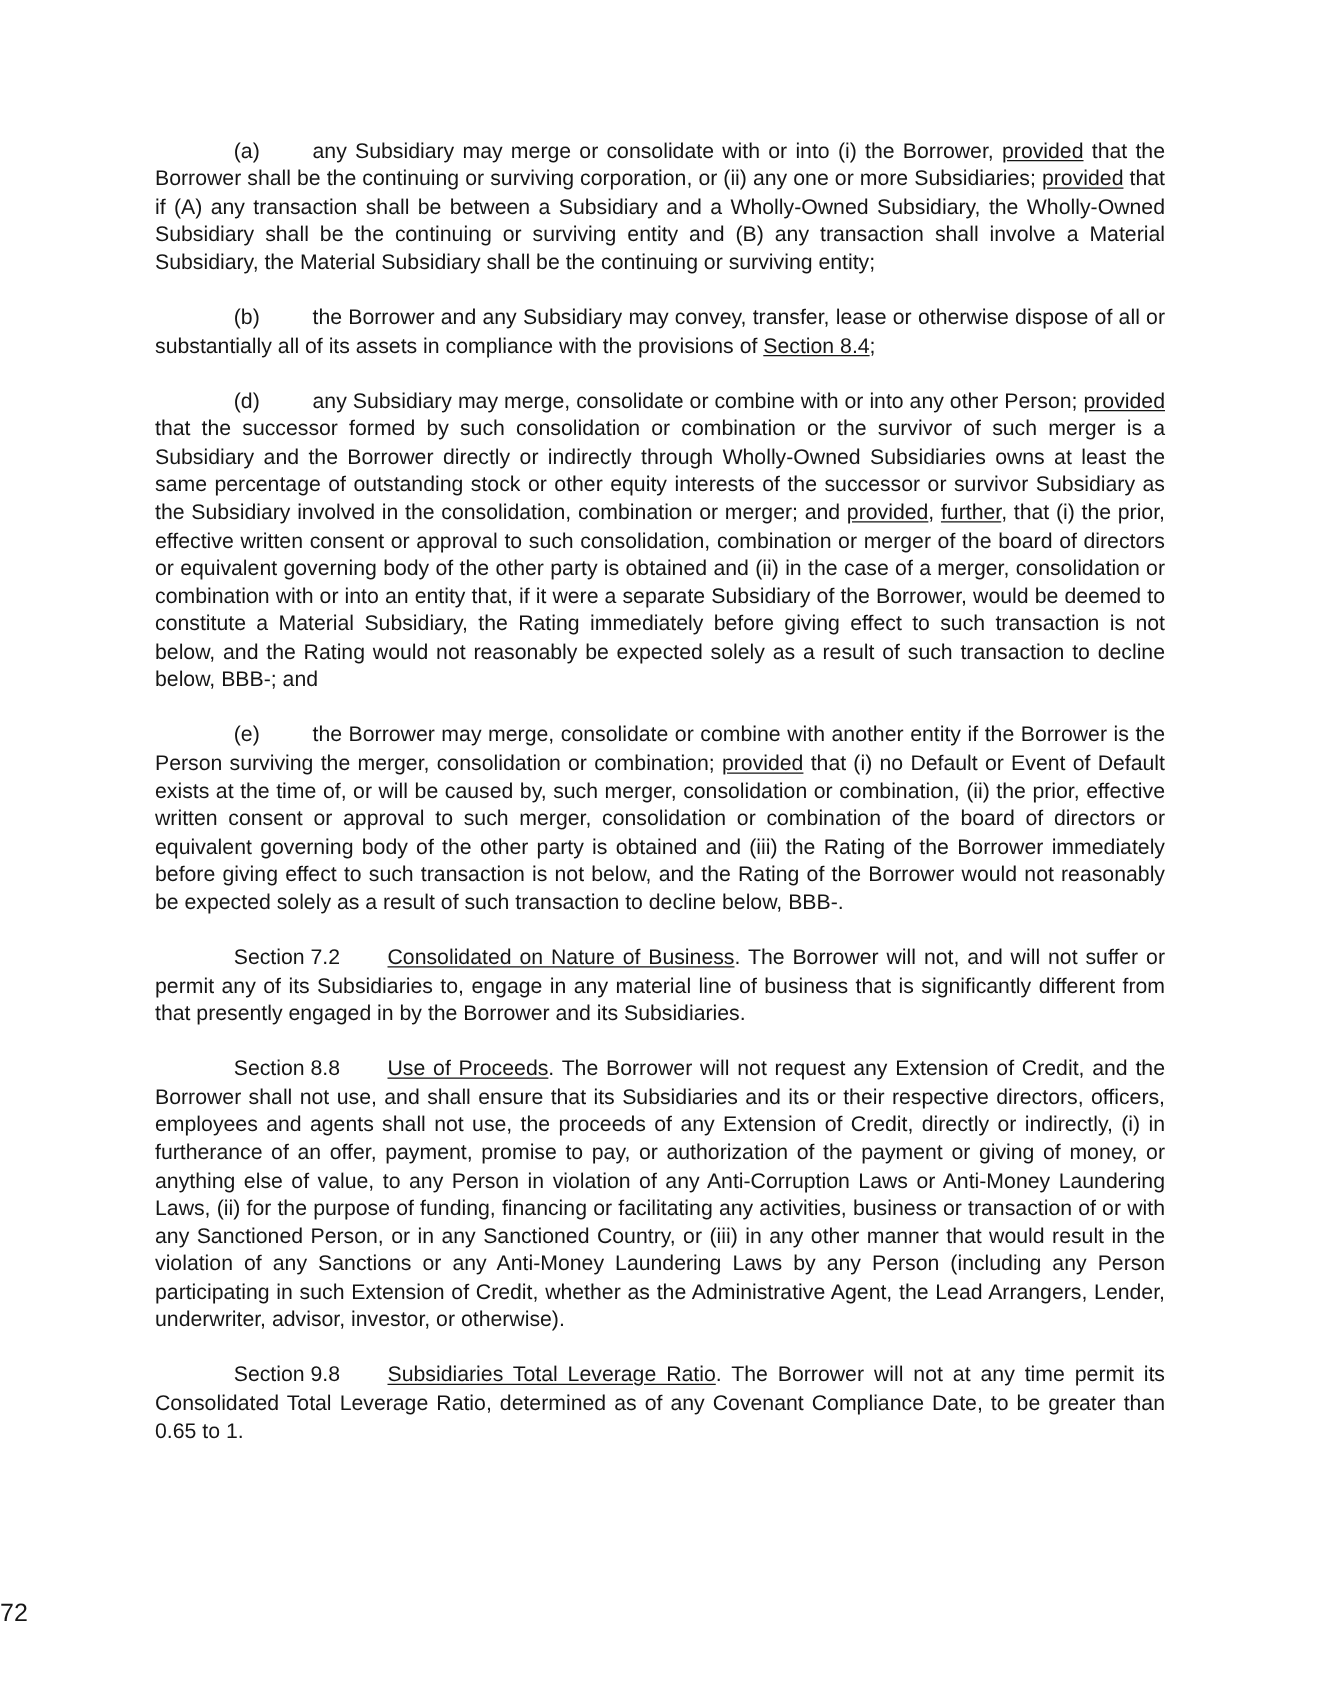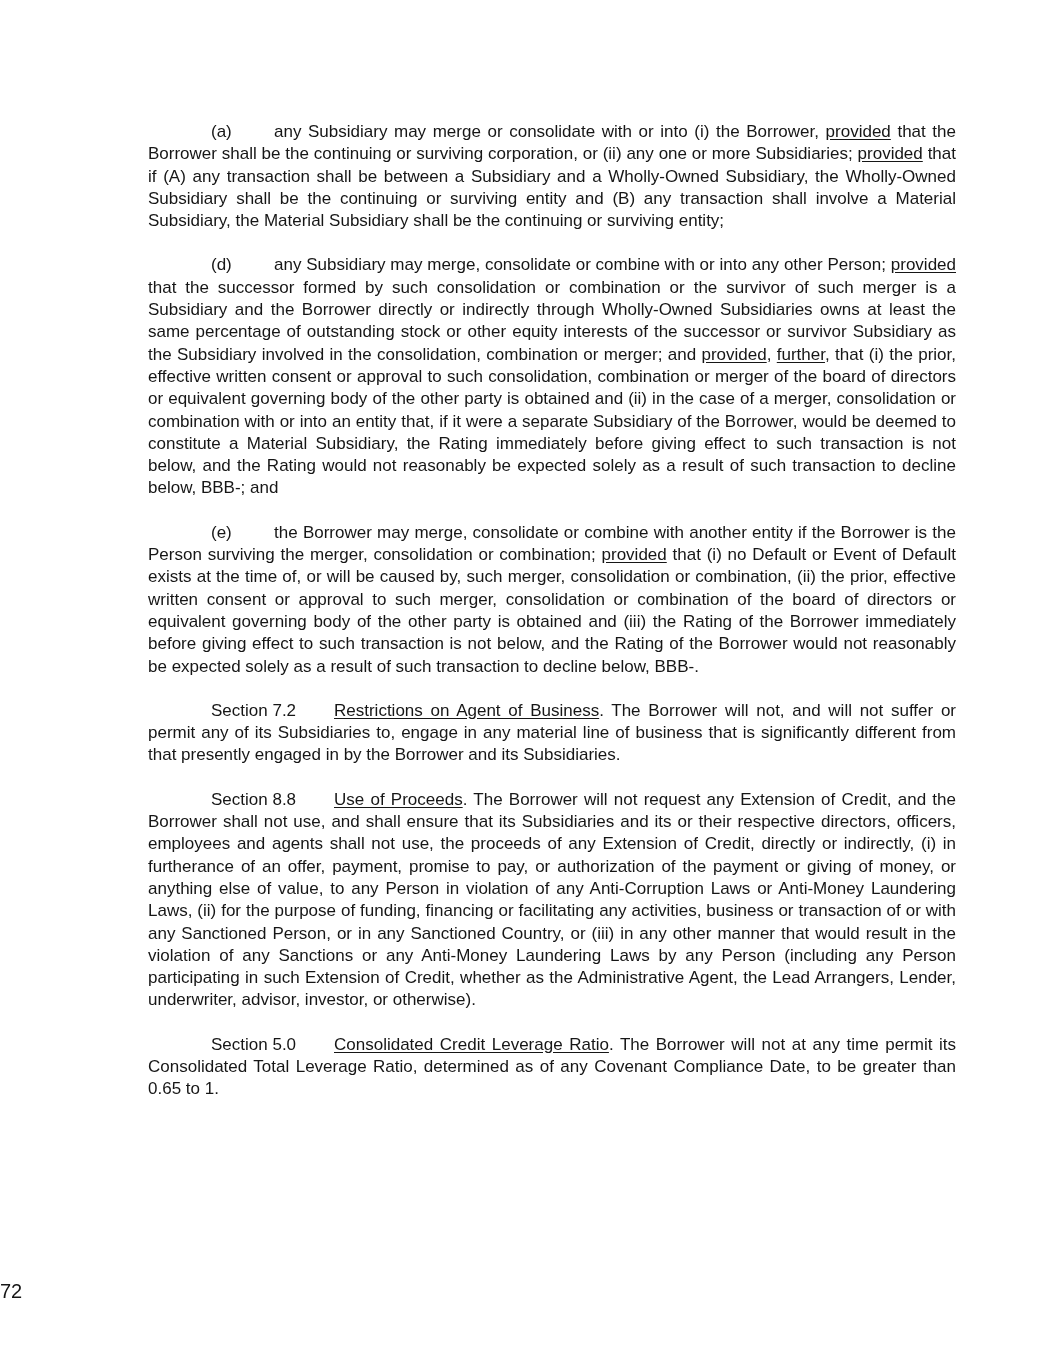--- a/index.html
+++ b/index.html
@@ -11,23 +11,22 @@
     height: 1365px;
     position: relative;
     background: #ffffff;
     overflow: hidden;
     font-family: "Liberation Sans", sans-serif;
     color: #161616;
   }
   .page-body {
     position: absolute;
     left: 124px;
-    top: 121px;
+    top: 110px;
     width: 808px;
-    margin-left: 24px;
   }
   p.para {
     margin: 0 0 22px 0;
     font-size: 17px;
     line-height: 22.3px;
     text-align: justify;
     text-indent: 63px;
   }
   p.para:last-child { margin-bottom: 0; }
   .plabel {
@@ -52,27 +51,28 @@
     line-height: 22px;
   }
 </style>
 </head>
 <body>
 
 <div class="page-body">
 
   <p class="para"><span class="plabel">(a)</span><span class="ptext"><span>any Subsidiary may merge or consolidate with or into (i) the Borrower, </span><span class="u">provided</span><span> that the Borrower shall be the continuing or surviving corporation, or (ii) any one or more Subsidiaries; </span><span class="u">provided</span><span> that if (A) any transaction shall be between a Subsidiary and a Wholly-Owned Subsidiary, the Wholly-Owned Subsidiary shall be the continuing or surviving entity and (B) any transaction shall involve a Material Subsidiary, the Material Subsidiary shall be the continuing or surviving entity;</span></span></p>
 
+  <p class="para"><span class="plabel">(b)</span><span class="ptext"><span>the Borrower and any Subsidiary may convey, transfer, lease or otherwise dispose of all or substantially all of its assets in compliance with the provisions of </span><span class="u">Section 8.4</span><span>;</span></span></p>
 
 
   <p class="para"><span class="plabel">(d)</span><span class="ptext"><span>any Subsidiary may merge, consolidate or combine with or into any other Person; </span><span class="u">provided</span><span> that the successor formed by such consolidation or combination or the survivor of such merger is a Subsidiary and the Borrower directly or indirectly through Wholly-Owned Subsidiaries owns at least the same percentage of outstanding stock or other equity interests of the successor or survivor Subsidiary as the Subsidiary involved in the consolidation, combination or merger; and </span><span class="u">provided</span><span>, </span><span class="u">further</span><span>, that (i) the prior, effective written consent or approval to such consolidation, combination or merger of the board of directors or equivalent governing body of the other party is obtained and (ii) in the case of a merger, consolidation or combination with or into an entity that, if it were a separate Subsidiary of the Borrower, would be deemed to constitute a Material Subsidiary, the Rating immediately before giving effect to such transaction is not below, and the Rating would not reasonably be expected solely as a result of such transaction to decline below, BBB-; and</span></span></p>
 
   <p class="para"><span class="plabel">(e)</span><span class="ptext"><span>the Borrower may merge, consolidate or combine with another entity if the Borrower is the Person surviving the merger, consolidation or combination; </span><span class="u">provided</span><span> that (i) no Default or Event of Default exists at the time of, or will be caused by, such merger, consolidation or combination, (ii) the prior, effective written consent or approval to such merger, consolidation or combination of the board of directors or equivalent governing body of the other party is obtained and (iii) the Rating of the Borrower immediately before giving effect to such transaction is not below, and the Rating of the Borrower would not reasonably be expected solely as a result of such transaction to decline below, BBB-.</span></span></p>
 
-  <p class="para"><span class="plabel wide">Section 7.2</span><span class="ptext"><span class="u">Restrictions on Agent of Business</span><span>. The Borrower will not, and will not suffer or permit any of its Subsidiaries to, engage in any material line of business that is significantly different from that presently engaged in by the Borrower and its Subsidiaries.</span></span></p>
+  <p class="para"><span class="plabel wide">Section 7.2</span><span class="ptext"><span class="u">Consolidated on Nature of Business</span><span>. The Borrower will not, and will not suffer or permit any of its Subsidiaries to, engage in any material line of business that is significantly different from that presently engaged in by the Borrower and its Subsidiaries.</span></span></p>
 
   <p class="para"><span class="plabel wide">Section 8.8</span><span class="ptext"><span class="u">Use of Proceeds</span><span>. The Borrower will not request any Extension of Credit, and the Borrower shall not use, and shall ensure that its Subsidiaries and its or their respective directors, officers, employees and agents shall not use, the proceeds of any Extension of Credit, directly or indirectly, (i) in furtherance of an offer, payment, promise to pay, or authorization of the payment or giving of money, or anything else of value, to any Person in violation of any Anti-Corruption Laws or Anti-Money Laundering Laws, (ii) for the purpose of funding, financing or facilitating any activities, business or transaction of or with any Sanctioned Person, or in any Sanctioned Country, or (iii) in any other manner that would result in the violation of any Sanctions or any Anti-Money Laundering Laws by any Person (including any Person participating in such Extension of Credit, whether as the Administrative Agent, the Lead Arrangers, Lender, underwriter, advisor, investor, or otherwise).</span></span></p>
 
-  <p class="para"><span class="plabel wide">Section 5.0</span><span class="ptext"><span class="u">Consolidated Credit Leverage Ratio</span><span>. The Borrower will not at any time permit its Consolidated Total Leverage Ratio, determined as of any Covenant Compliance Date, to be greater than 0.65 to 1.</span></span></p>
+  <p class="para"><span class="plabel wide">Section 9.8</span><span class="ptext"><span class="u">Subsidiaries Total Leverage Ratio</span><span>. The Borrower will not at any time permit its Consolidated Total Leverage Ratio, determined as of any Covenant Compliance Date, to be greater than 0.65 to 1.</span></span></p>
 
 </div>
 
 <div class="page-footer">72</div>
 
 </body></html>

